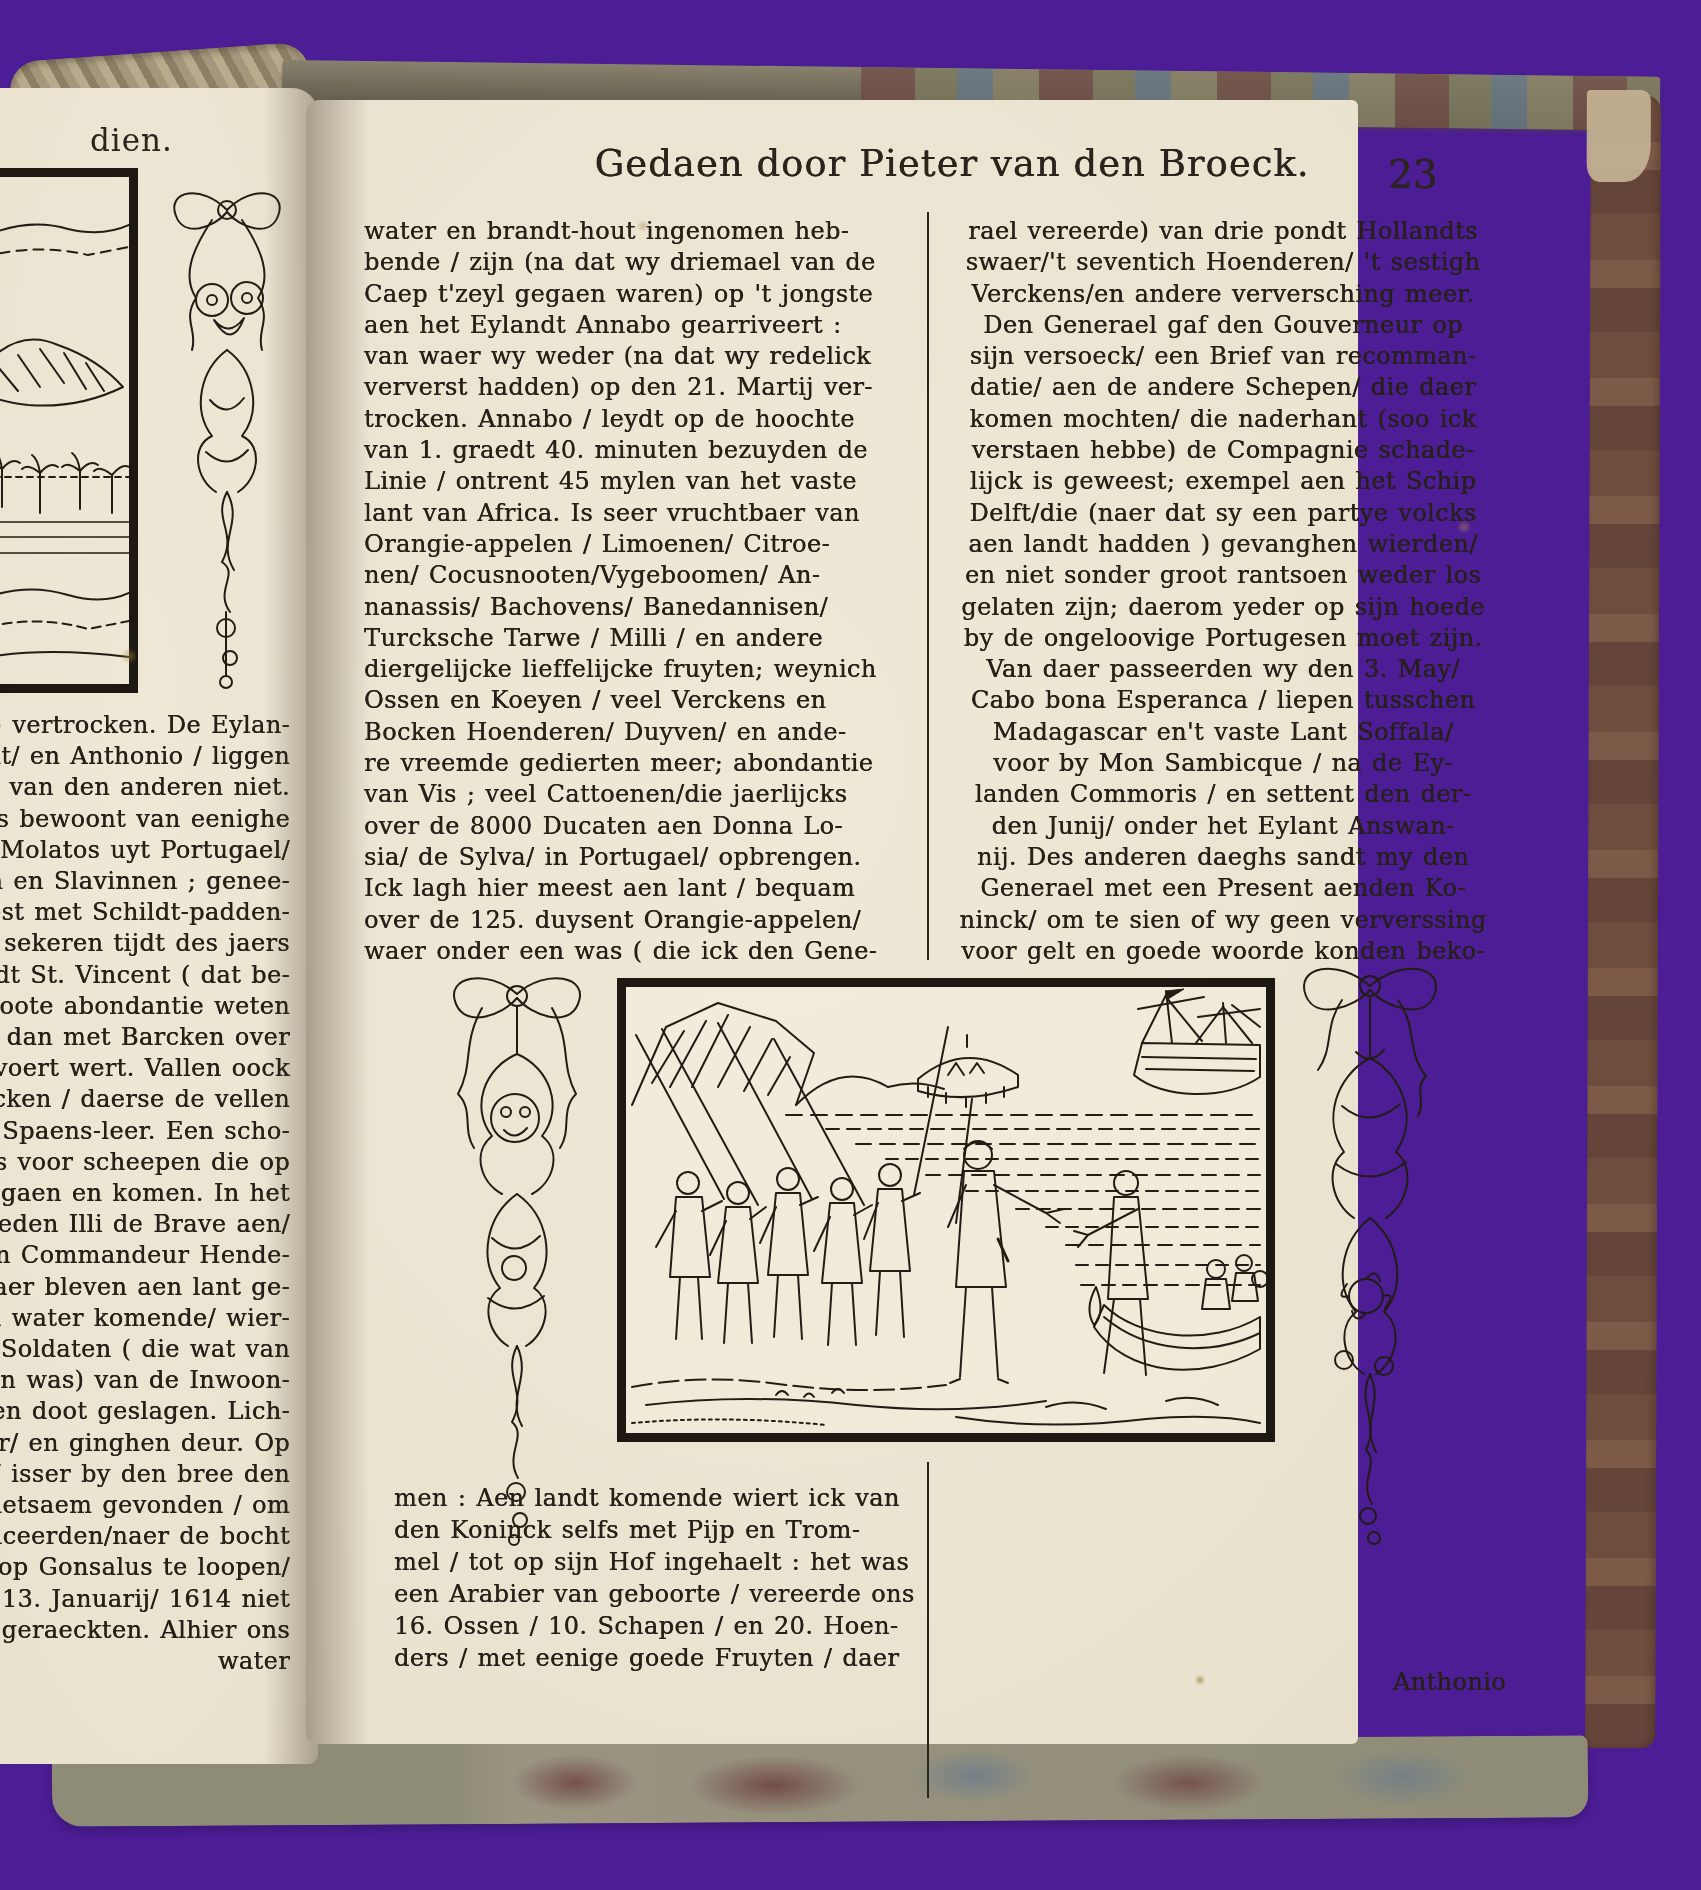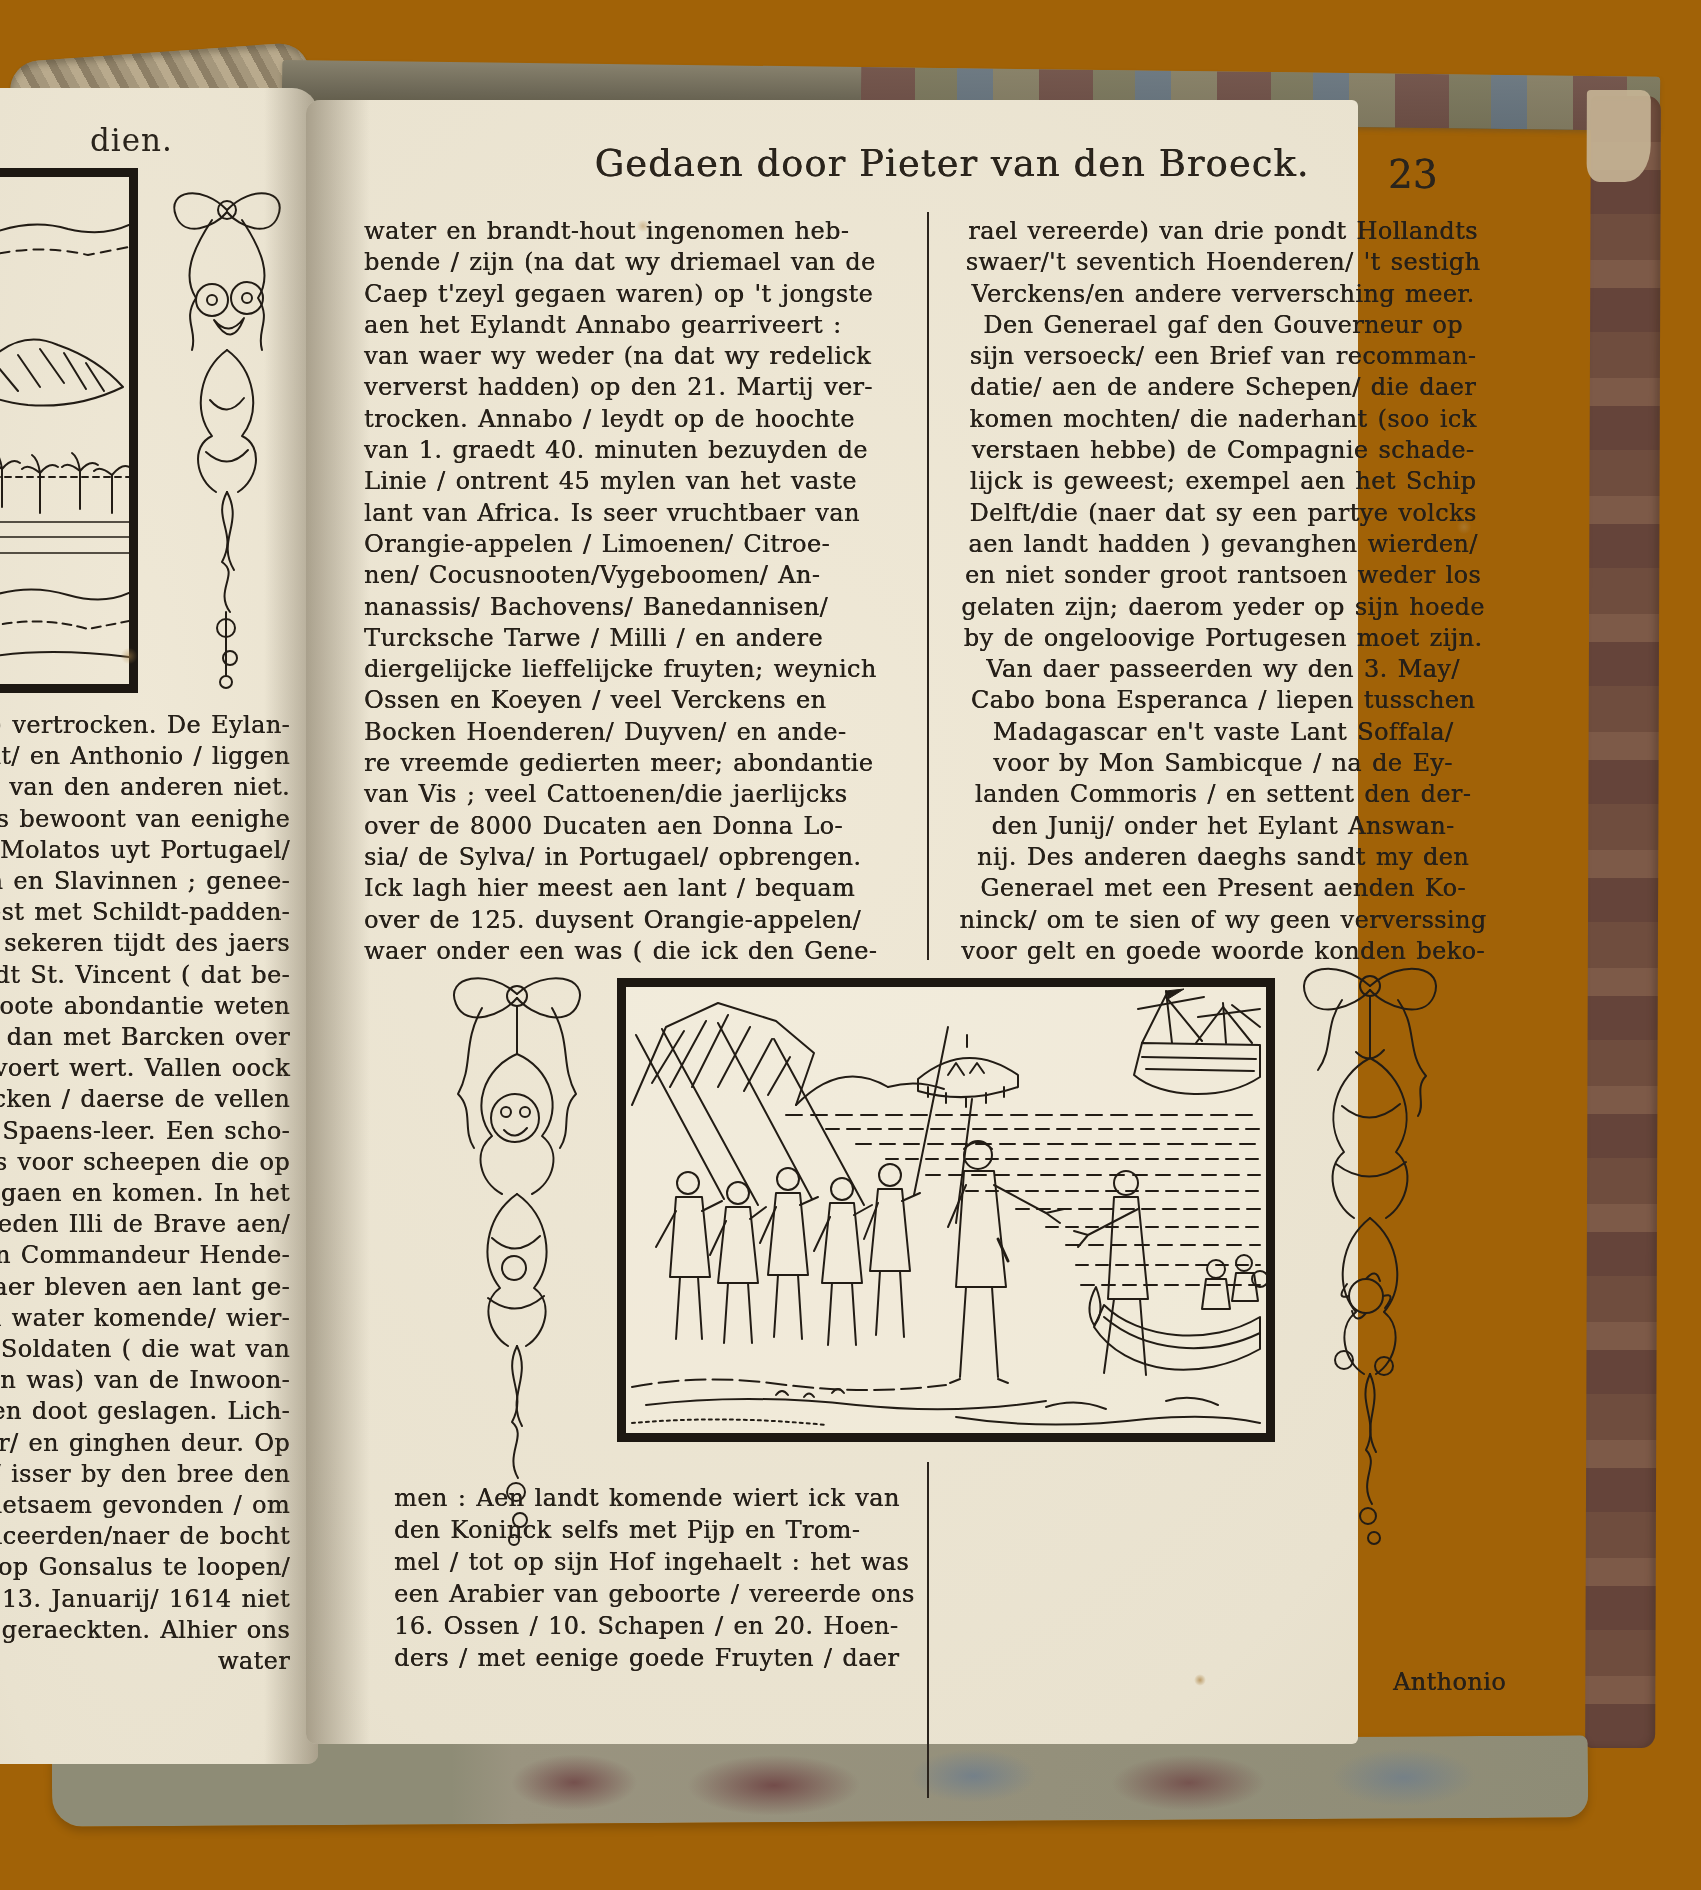--- a/index.html
+++ b/index.html
@@ -1,16 +1,16 @@
 <!DOCTYPE html>
 <html><head>
 <meta charset="utf-8">
 <style>
   html,body{margin:0;padding:0;background:#ffffff;}
-  #photo{position:relative;width:1701px;height:1890px;background:#a16207;overflow:hidden;
+  #photo{position:relative;width:1701px;height:1890px;background:#4c1d95;overflow:hidden;
          font-family:"DejaVu Serif", serif;color:#262019;}
 
   
   .headband{position:absolute;left:10px;top:52px;width:300px;height:64px;border-radius:30px;
     background:repeating-linear-gradient(65deg,#b9aa8d 0 9px,#8d7f66 9px 17px,#a5977c 17px 26px);
     transform:rotate(-4deg);box-shadow:0 4px 6px rgba(80,70,50,.45) inset,0 2px 3px rgba(0,0,0,.25);}
   .top-edge{position:absolute;left:282px;top:60px;width:1378px;height:54px;
     transform:rotate(.7deg);transform-origin:left center;border-radius:4px;
     background:linear-gradient(180deg,#87816d,#6c6756 55%,#595441);
     box-shadow:0 3px 4px rgba(90,75,50,.35);overflow:hidden;}

